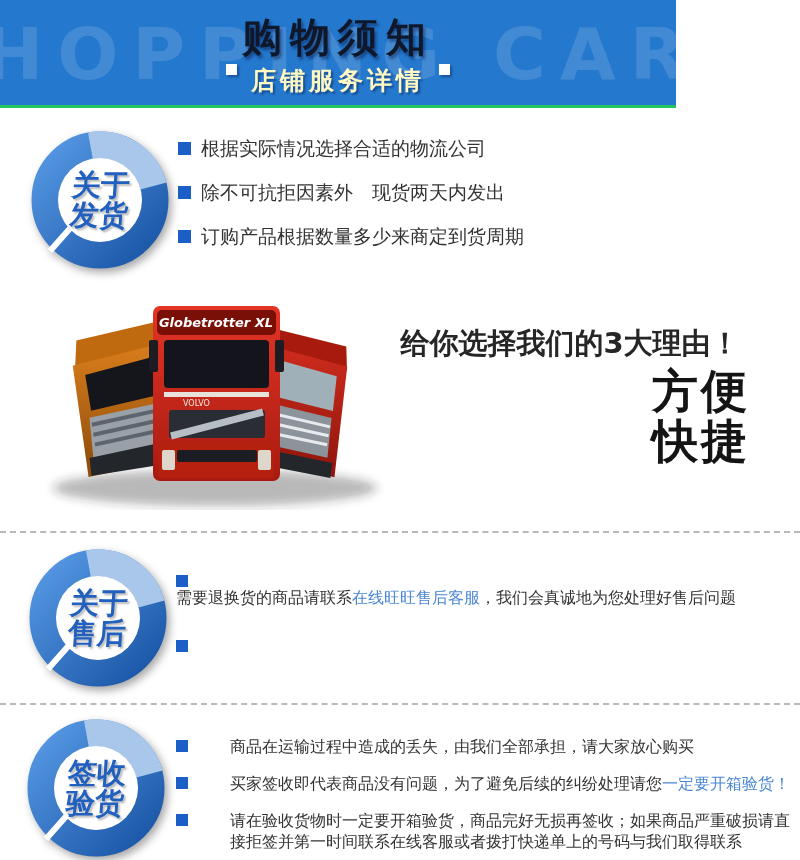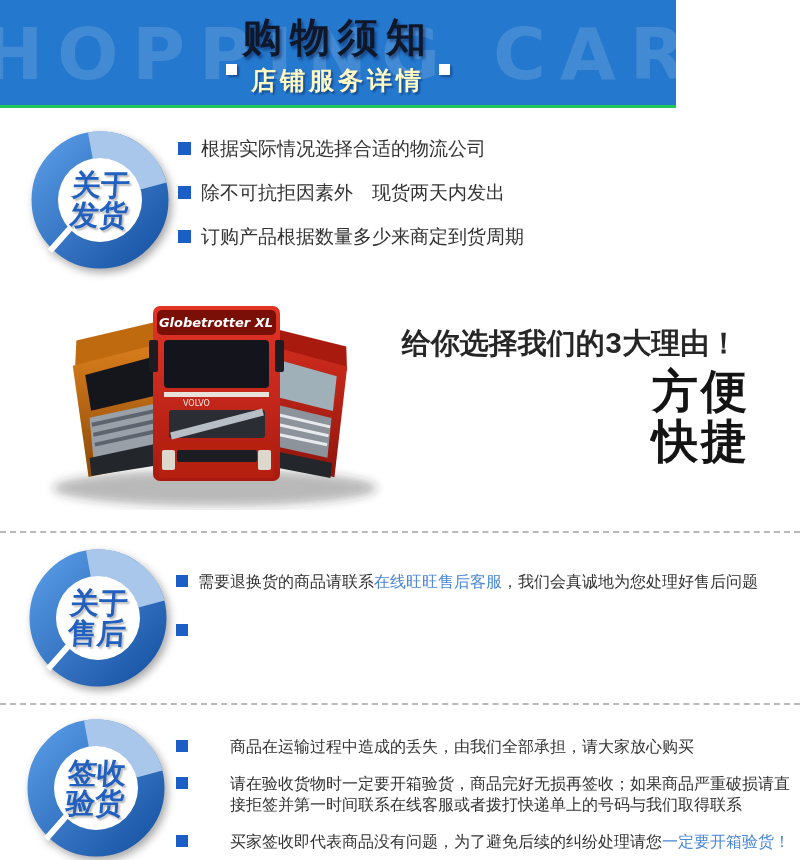--- a/index.html
+++ b/index.html
@@ -41,28 +41,28 @@
 
   .bullets-lg { left:178px; top:136px; width:600px; }
   .bullets-lg .bullet-row { margin-bottom:18px; }
   .bullets-lg .bullet-sq { width:13px; height:13px; margin:6px 10px 0 0; }
   .bullets-lg .bullet-text { font-size:19px; line-height:26px; }
 
   .bullets-sm .bullet-sq { width:12px; height:12px; margin:4px 10px 0 0; }
   .bullets-sm .bullet-text { font-size:16px; line-height:21px; }
 
   #bullets-1 { left:176px; top:571px; width:615px; }
-  #bullets-1 .bullet-row { margin-bottom:28px; }
+  #bullets-1 .bullet-row { margin-bottom:28px;flex-direction:column; }
   #bullets-2 { left:176px; top:736px; width:618px; }
   #bullets-2 .bullet-row { margin-bottom:16px;gap:32px; }
 
   
   .trucks { position:absolute; left:25px; top:288px; }
   .promo-heading { position:absolute; left:370px; top:324px; width:400px;
-                   text-align:center; font-size:29px; font-weight:700; color:#262626;font-family:Liberation Mono, monospace; }
+                   text-align:center; font-size:29px; font-weight:700; color:#262626; }
   .reasons { position:absolute; left:390px; top:366px; width:360px; text-align:right; }
   .reason { font-size:46px; font-weight:900; color:#141414; letter-spacing:3px;
             line-height:50px; }
 
   
   .dash { position:absolute; left:0; width:800px; border-top:2px dashed #b9b9b9; }
   #dash-1 { top:531px; }
   #dash-2 { top:703px; }
 </style>
 </head>
@@ -215,21 +215,21 @@
       <span>验货</span>
     </div>
   </div>
   <div id="bullets-2" class="bullets bullets-sm">
       <div class="bullet-row">
         <span class="bullet-sq"></span>
         <p class="bullet-text"><span>商品在运输过程中造成的丢失，由我们全部承担，请大家放心购买</span></p>
       </div>
       <div class="bullet-row">
         <span class="bullet-sq"></span>
+        <p class="bullet-text"><span>买家签收即代表商品没有问题，为了避免后续的纠纷处理请您</span><span class="blue-link">一定要开箱验货！</span></p>
+      </div>
+      <div class="bullet-row">
+        <span class="bullet-sq"></span>
         <p class="bullet-text"><span>请在验收货物时一定要开箱验货，商品完好无损再签收；如果商品严重破损请直接拒签并第一时间联系在线客服或者拨打快递单上的号码与我们取得联系</span></p>
       </div>
-      <div class="bullet-row">
-        <span class="bullet-sq"></span>
-        <p class="bullet-text"><span>买家签收即代表商品没有问题，为了避免后续的纠纷处理请您</span><span class="blue-link">一定要开箱验货！</span></p>
-      </div>
     </div>
 
 </div>
 
 </body></html>

